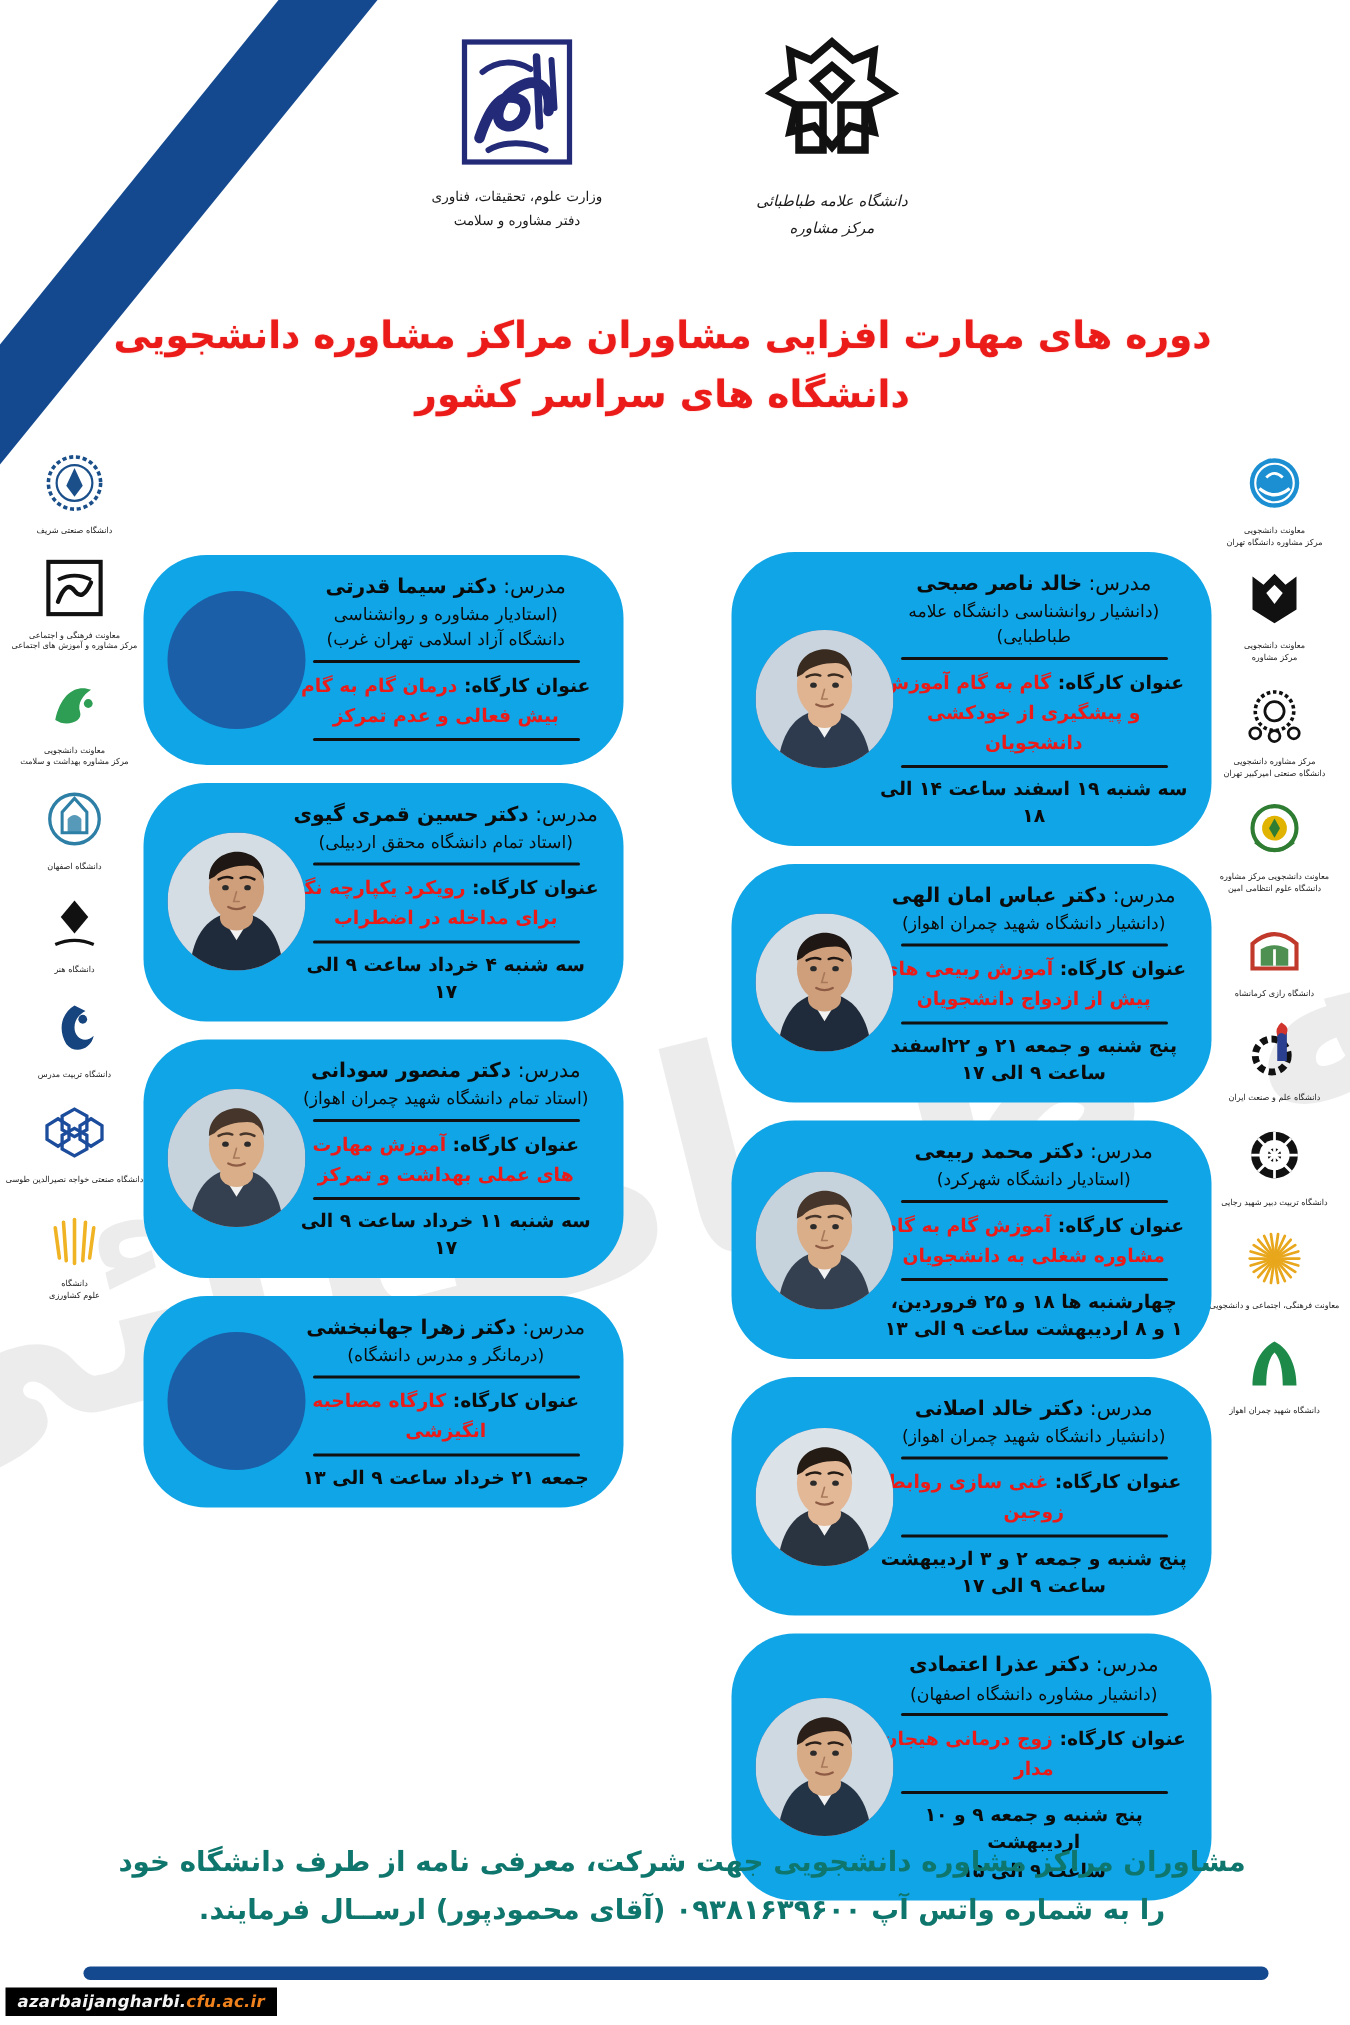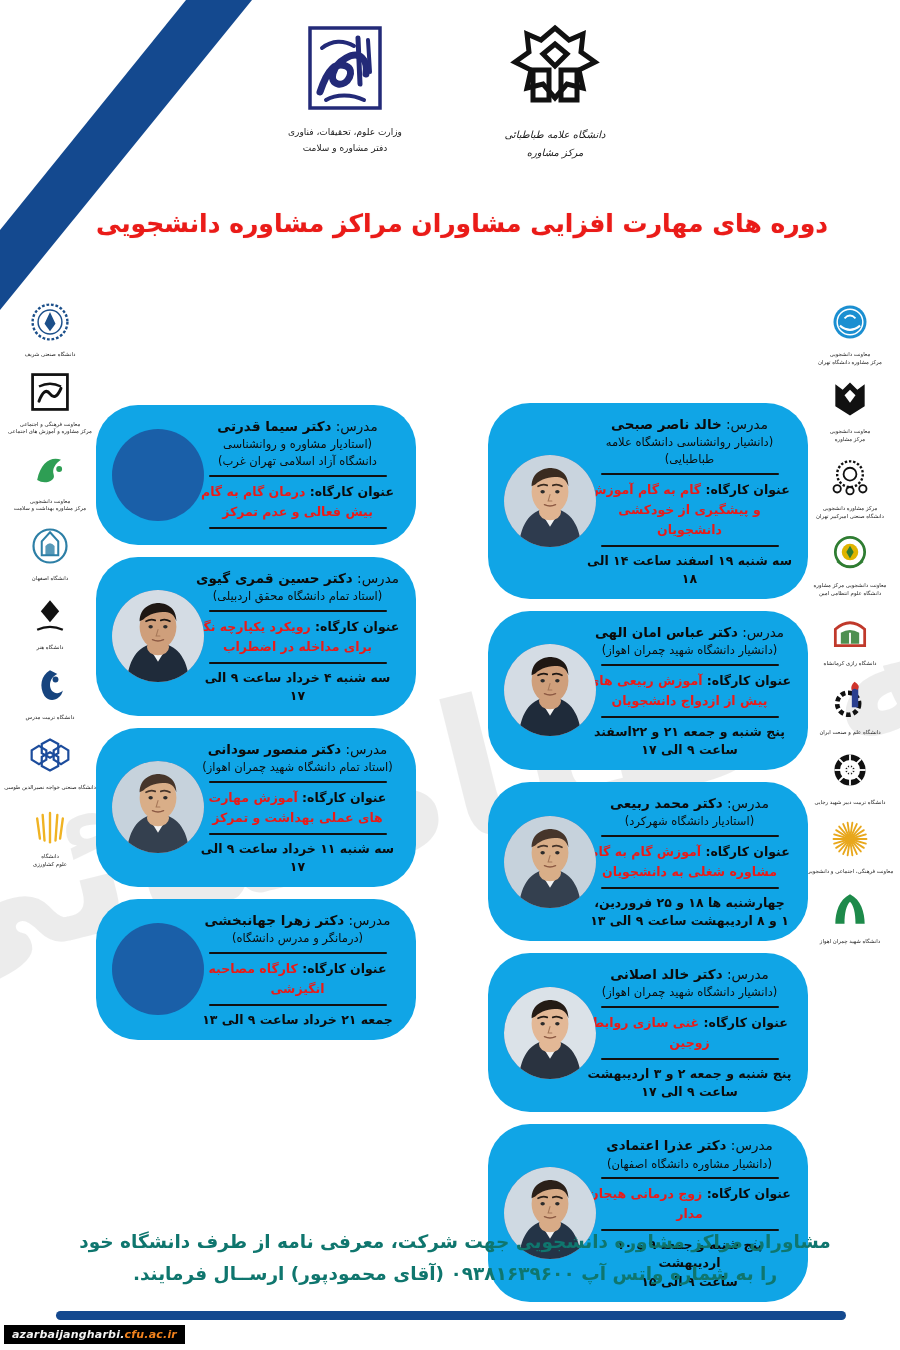--- a/index.html
+++ b/index.html
@@ -59,21 +59,21 @@
     z-index: 5;
   }
   .hl-block { text-align: center; width: 170px; }
   .hl-mark  { height: 104px; display:flex; align-items:center; justify-content:center; }
   .hl-cap   { font-size: 9px; color: #1a1a1a; line-height: 1.35; margin-top: 4px; }
   .hl-cap2  { font-size: 10px; color: #1a1a1a; margin-top: 7px; font-style: italic; }
 
   
   .title-wrap {
     position: absolute;
-    left: 72px; top: 205px;
+    left: 52px; top: 205px;
     width: 780px;
     text-align: center;
     z-index: 6;
   }
   .title-line {
     color: #ea1b18;
     font-size: 25px;
     font-weight: bold;
     line-height: 1.55;
     text-shadow: 0 0 1px rgba(234,27,24,.4);
@@ -98,21 +98,20 @@
   
   .cards {
     position: absolute;
     left: 96px; top: 368px;
     width: 712px;
     z-index: 5;
   }
   .col {
     position: absolute;
     width: 320px;
-    margin-top: 35px;
   }
   .col-right { right: 0; top: 0; }
   .col-left  { left: 0;  top: 2px; }
 
   .card {
     position: relative;
     background: #10a5e6;
     border-radius: 42px;
     margin-bottom: 12px;
     padding: 11px 16px 11px 16px;
@@ -255,20 +254,21 @@
         </svg>
       </div>
       <div class="hl-cap">وزارت علوم، تحقیقات، فناوری</div>
       <div class="hl-cap">دفتر مشاوره و سلامت</div>
     </div>
 
   </div>
 
   <div class="title-wrap">
     <div class="title-line">دوره های مهارت افزایی مشاوران مراکز مشاوره دانشجویی</div>
+    <div class="title-line">دانشگاه های سراسر کشور</div>
   </div>
 
   <div class="rail rail-left" id="railLeft">
     <div class="rail-item">
       <div class="rail-mark">
           <svg width="44" height="44" viewBox="0 0 48 48">
             <circle cx="24" cy="24" r="19" fill="none" stroke="#1b4f8a" stroke-width="2.6" stroke-dasharray="3 2"></circle>
             <circle cx="24" cy="24" r="13" fill="none" stroke="#1b4f8a" stroke-width="1.6"></circle>
             <path d="M24 13 L30 26 L24 34 L18 26 Z" fill="#1b4f8a"></path>
           </svg>

